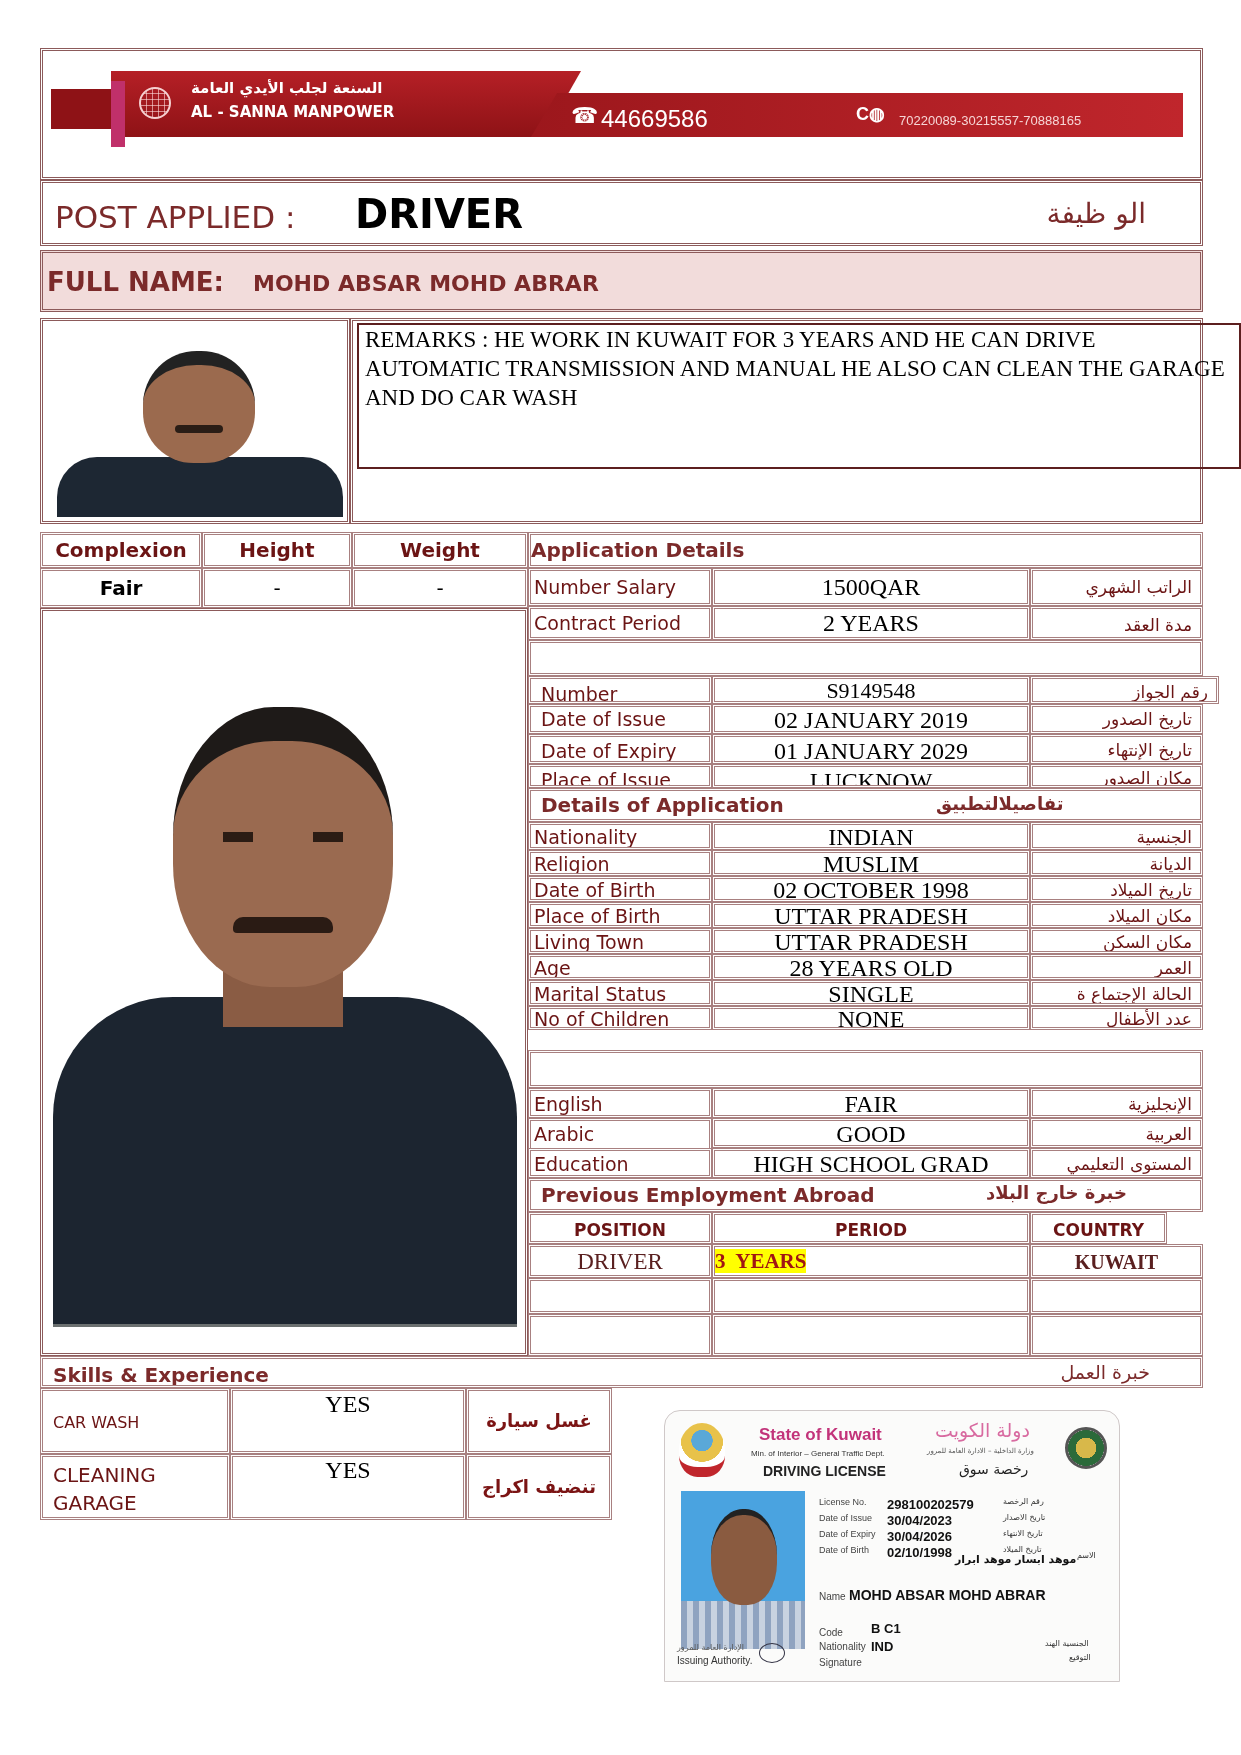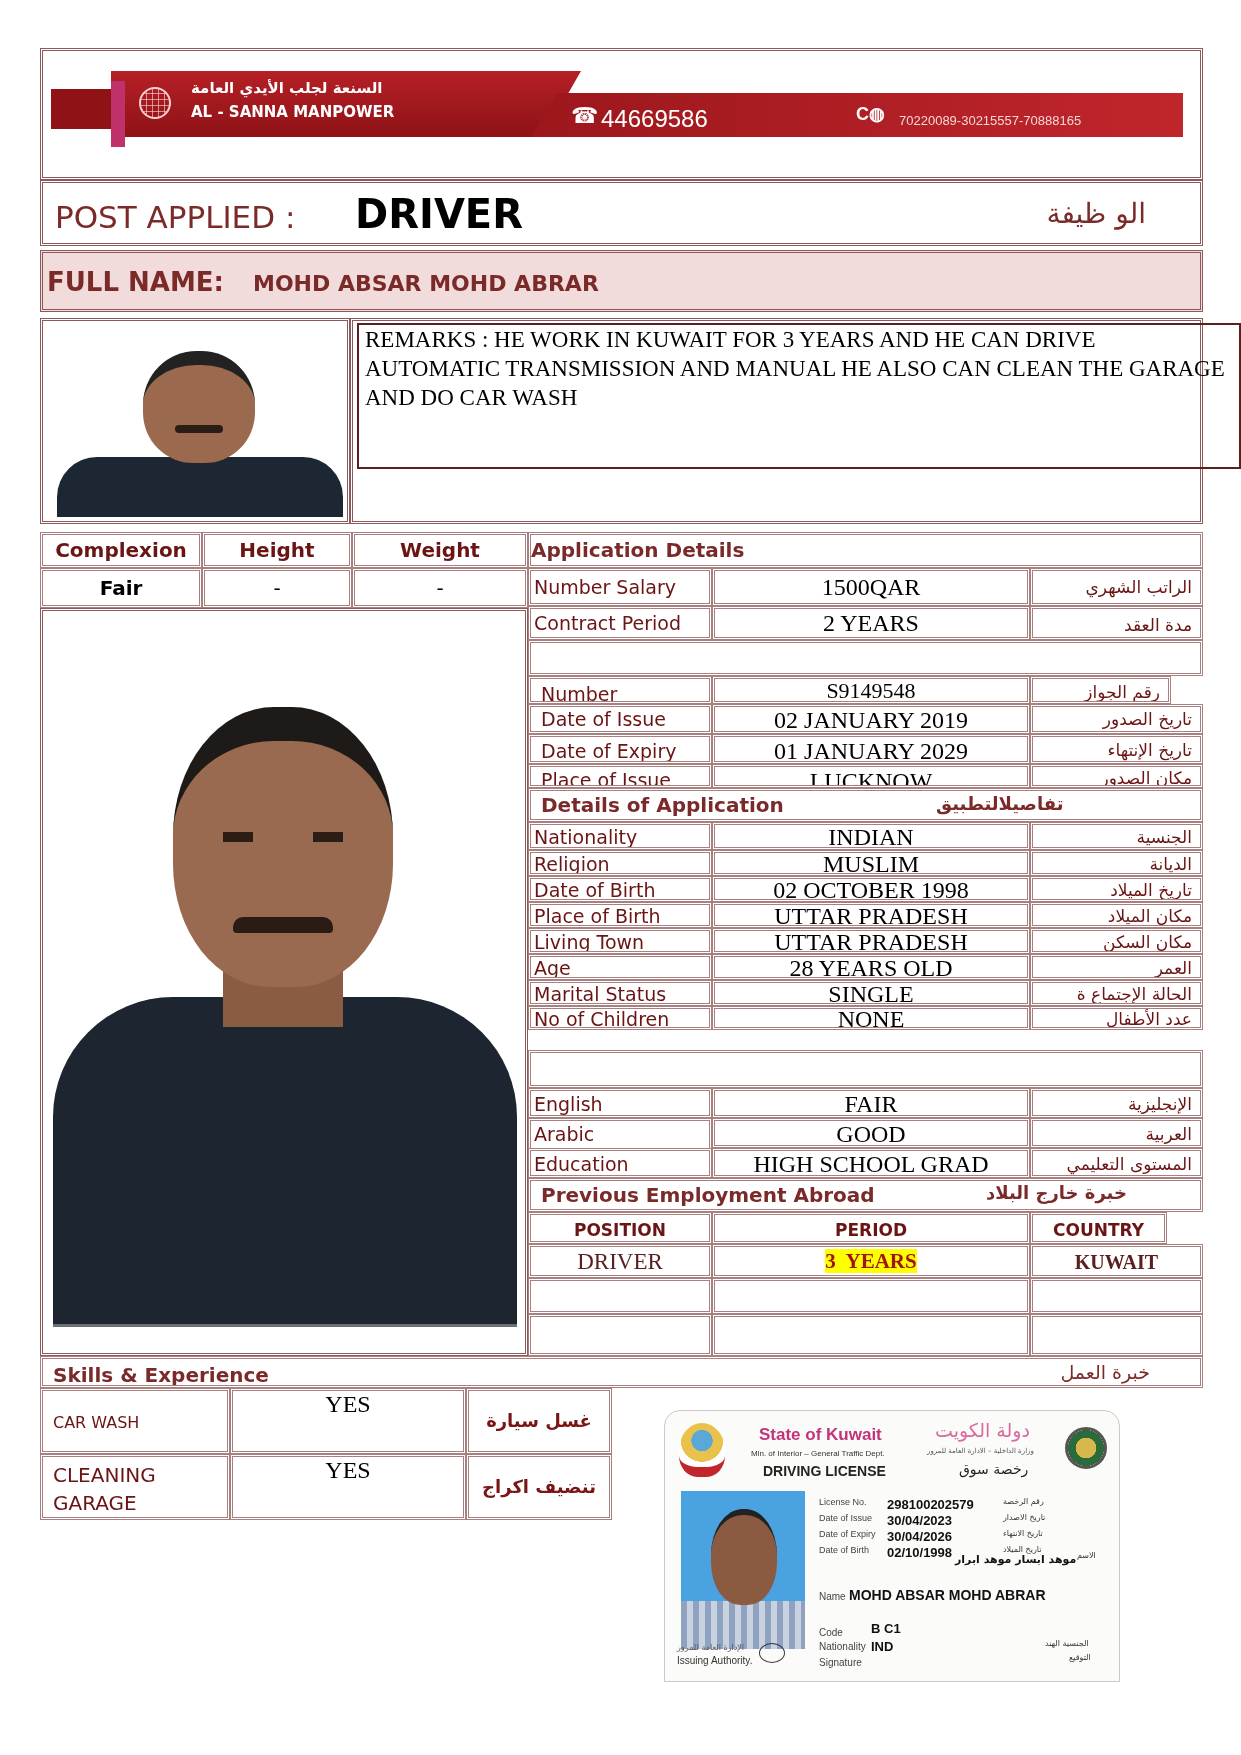--- a/index.html
+++ b/index.html
@@ -85,21 +85,21 @@
 
   <div class="cell lbl" style="left:528px;top:606px;width:184px;height:34px;line-height:28px;">Contract Period</div>
   <div class="cell val" style="left:712px;top:606px;width:318px;height:34px;line-height:28px;">2 YEARS</div>
   <div class="cell ar" style="left:1030px;top:606px;width:173px;height:34px;line-height:32px;">مدة العقد</div>
 </div>
 <div class="cell pink" style="left:528px;top:640px;width:675px;height:36px;"></div>
 
 <div>
   <div class="cell lbl" style="left:528px;top:676px;width:184px;height:28px;line-height:30px;padding-left:10px;">Number</div>
   <div class="cell val" style="left:712px;top:676px;width:318px;height:28px;line-height:24px;font-size:22px;">S9149548</div>
-  <div class="cell ar" style="left:1030px;top:676px;width:141px;height:28px;line-height:26px;">رقم الجواز</div>
+  <div class="cell ar" style="left:1030px;top:676px;width:189px;height:28px;line-height:26px;">رقم الجواز</div>
 
   <div class="cell lbl" style="left:528px;top:704px;width:184px;height:30px;line-height:24px;padding-left:10px;">Date of Issue</div>
   <div class="cell val" style="left:712px;top:704px;width:318px;height:30px;line-height:26px;">02 JANUARY 2019</div>
   <div class="cell ar" style="left:1030px;top:704px;width:173px;height:30px;line-height:24px;">تاريخ الصدور</div>
 
   <div class="cell lbl" style="left:528px;top:734px;width:184px;height:30px;line-height:28px;padding-left:10px;">Date of Expiry</div>
   <div class="cell val" style="left:712px;top:734px;width:318px;height:30px;line-height:28px;">01 JANUARY 2029</div>
   <div class="cell ar" style="left:1030px;top:734px;width:173px;height:30px;line-height:26px;">تاريخ الإنتهاء</div>
 
   <div class="cell lbl" style="left:528px;top:764px;width:184px;height:24px;line-height:26px;padding-left:10px;">Place of Issue</div>
@@ -155,21 +155,21 @@
 
 <div class="cell pink" style="left:528px;top:1178px;width:675px;height:34px;">
   <span class="abs sec" style="left:10px;top:2px;">Previous Employment Abroad</span>
   <span class="abs" style="left:455px;top:1px;color:#7b2a2a;font-family:'DejaVu Sans',sans-serif;font-weight:bold;font-size:18px;direction:rtl;">خبرة خارج البلاد</span>
 </div>
 <div class="cell th" style="left:528px;top:1212px;width:184px;height:32px;">POSITION</div>
 <div class="cell th" style="left:712px;top:1212px;width:318px;height:32px;">PERIOD</div>
 <div class="cell th" style="left:1030px;top:1212px;width:137px;height:32px;">COUNTRY</div>
 
 <div class="cell" style="left:528px;top:1244px;width:184px;height:34px;text-align:center;font-family:'Liberation Serif',serif;font-size:23px;color:#5a2020;line-height:30px;">DRIVER</div>
-<div class="cell" style="left:712px;top:1244px;width:318px;height:34px;text-align:center;line-height:28px;">
+<div class="cell" style="left:712px;top:1244px;width:318px;height:34px;line-height:28px;">
   <span style="background:#ffff00;color:#a01414;font-family:'Liberation Serif',serif;font-weight:bold;font-size:21px;white-space:pre;">3  YEARS</span>
 </div>
 <div class="cell" style="left:1030px;top:1244px;width:173px;height:34px;text-align:center;font-family:'Liberation Serif',serif;font-weight:bold;font-size:20px;color:#5a2020;line-height:30px;">KUWAIT</div>
 
 <div class="cell" style="left:528px;top:1278px;width:184px;height:36px;"></div>
 <div class="cell" style="left:712px;top:1278px;width:318px;height:36px;"></div>
 <div class="cell" style="left:1030px;top:1278px;width:173px;height:36px;"></div>
 <div class="cell" style="left:528px;top:1314px;width:184px;height:42px;"></div>
 <div class="cell" style="left:712px;top:1314px;width:318px;height:42px;"></div>
 <div class="cell" style="left:1030px;top:1314px;width:173px;height:42px;"></div>

